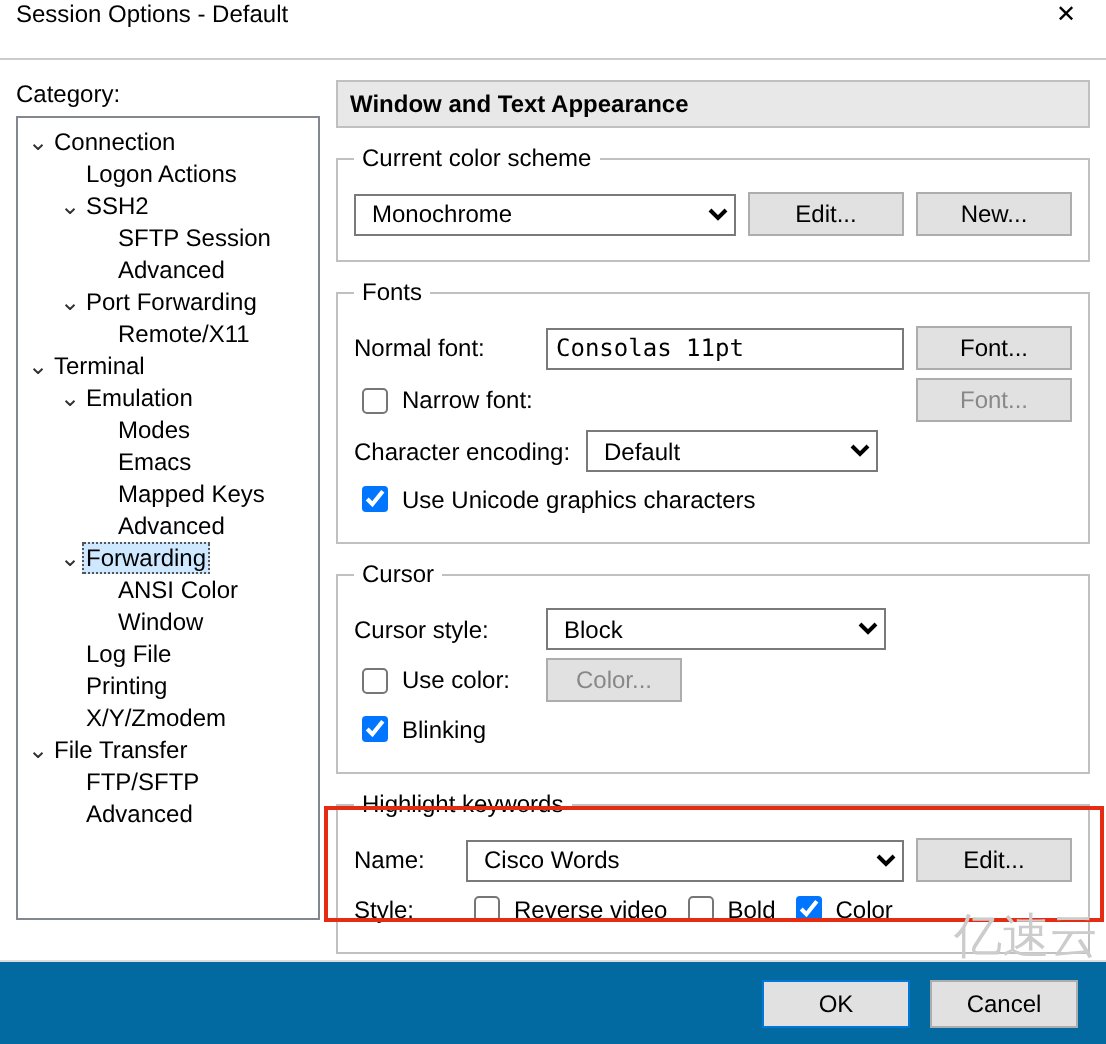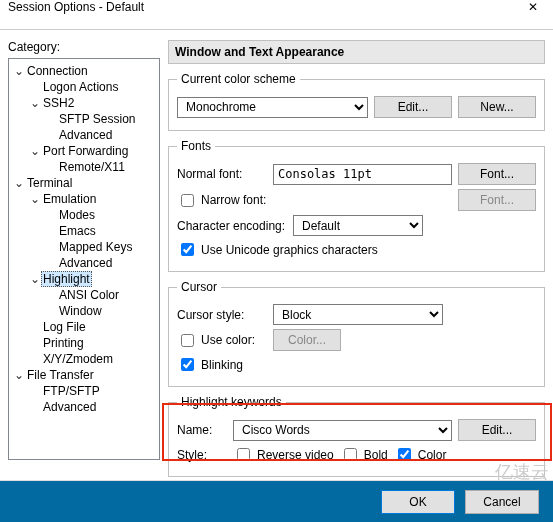--- a/index.html
+++ b/index.html
@@ -26,21 +26,21 @@
 select, input[type=text] { border: 1px solid #7a7a7a; height: 21px; padding: 0 4px; background: #fff; }
 button { border: 1px solid #adadad; background: #e1e1e1; height: 22px; min-width: 68px; cursor: pointer; }
 button.wide { min-width: 78px; }
 button:disabled { color: #888; }
 .hl-box { position: relative; }
 .red-frame { position: absolute; border: 2px solid #e52b12; left: -7px; top: -6px; right: -8px; height: 58px; pointer-events: none; }
 .footer { position: absolute; bottom: 0; left: 0; right: 0; height: 42px; border-top: 1px solid #ddd; display: flex; justify-content: flex-end; align-items: center; gap: 10px; padding-right: 14px; background: #0369a1; }
 .footer button { min-width: 74px; height: 24px; }
 .footer button.primary { border: 1px solid #0078d7; }
 .ck { display: inline-flex; align-items: center; gap: 4px; }
-.watermark { position: absolute; right: 4px; bottom: 38px; font-size: 18px; color: #ccc; pointer-events: none; }
+.watermark { position: absolute; right: 4px; bottom: 38px; font-size: 24px; color: #ccc; pointer-events: none; }
 </style>
 </head>
 <body>
 
 <div class="titlebar">
   <span class="title">Session Options - Default</span>
   <span class="close">✕</span>
 </div>
 
 <div class="content">
@@ -67,21 +67,21 @@
         <li><span class="tw">⌄</span><span class="lbl">Terminal</span>
           <ul>
             <li><span class="tw">⌄</span><span class="lbl">Emulation</span>
               <ul>
                 <li><span class="tw"></span><span class="lbl">Modes</span></li>
                 <li><span class="tw"></span><span class="lbl">Emacs</span></li>
                 <li><span class="tw"></span><span class="lbl">Mapped Keys</span></li>
                 <li><span class="tw"></span><span class="lbl">Advanced</span></li>
               </ul>
             </li>
-            <li><span class="tw">⌄</span><span class="lbl sel">Highlight</span>
+            <li><span class="tw">⌄</span><span class="lbl sel">Forwarding</span>
               <ul>
                 <li><span class="tw"></span><span class="lbl">ANSI Color</span></li>
                 <li><span class="tw"></span><span class="lbl">Window</span></li>
               </ul>
             </li>
             <li><span class="tw"></span><span class="lbl">Log File</span></li>
             <li><span class="tw"></span><span class="lbl">Printing</span></li>
             <li><span class="tw"></span><span class="lbl">X/Y/Zmodem</span></li>
           </ul>
         </li>
@@ -117,21 +117,21 @@
       <div class="row">
         <span class="ck">
             <input type="checkbox" style="">
             <span>Narrow font:</span>
           </span>
         <span style="flex:1"></span>
         <button class="wide" disabled="">Font...</button>
       </div>
       <div class="row">
         <label style="width:110px">Character encoding:</label>
-        <select style="width:130px"><option>Default</option></select>
+        <select style="width:146px"><option>Default</option></select>
       </div>
       <div class="row">
         <span class="ck">
             <input type="checkbox" checked="" style="">
             <span>Use Unicode graphics characters</span>
           </span>
       </div>
     </fieldset>
 
     <fieldset>

